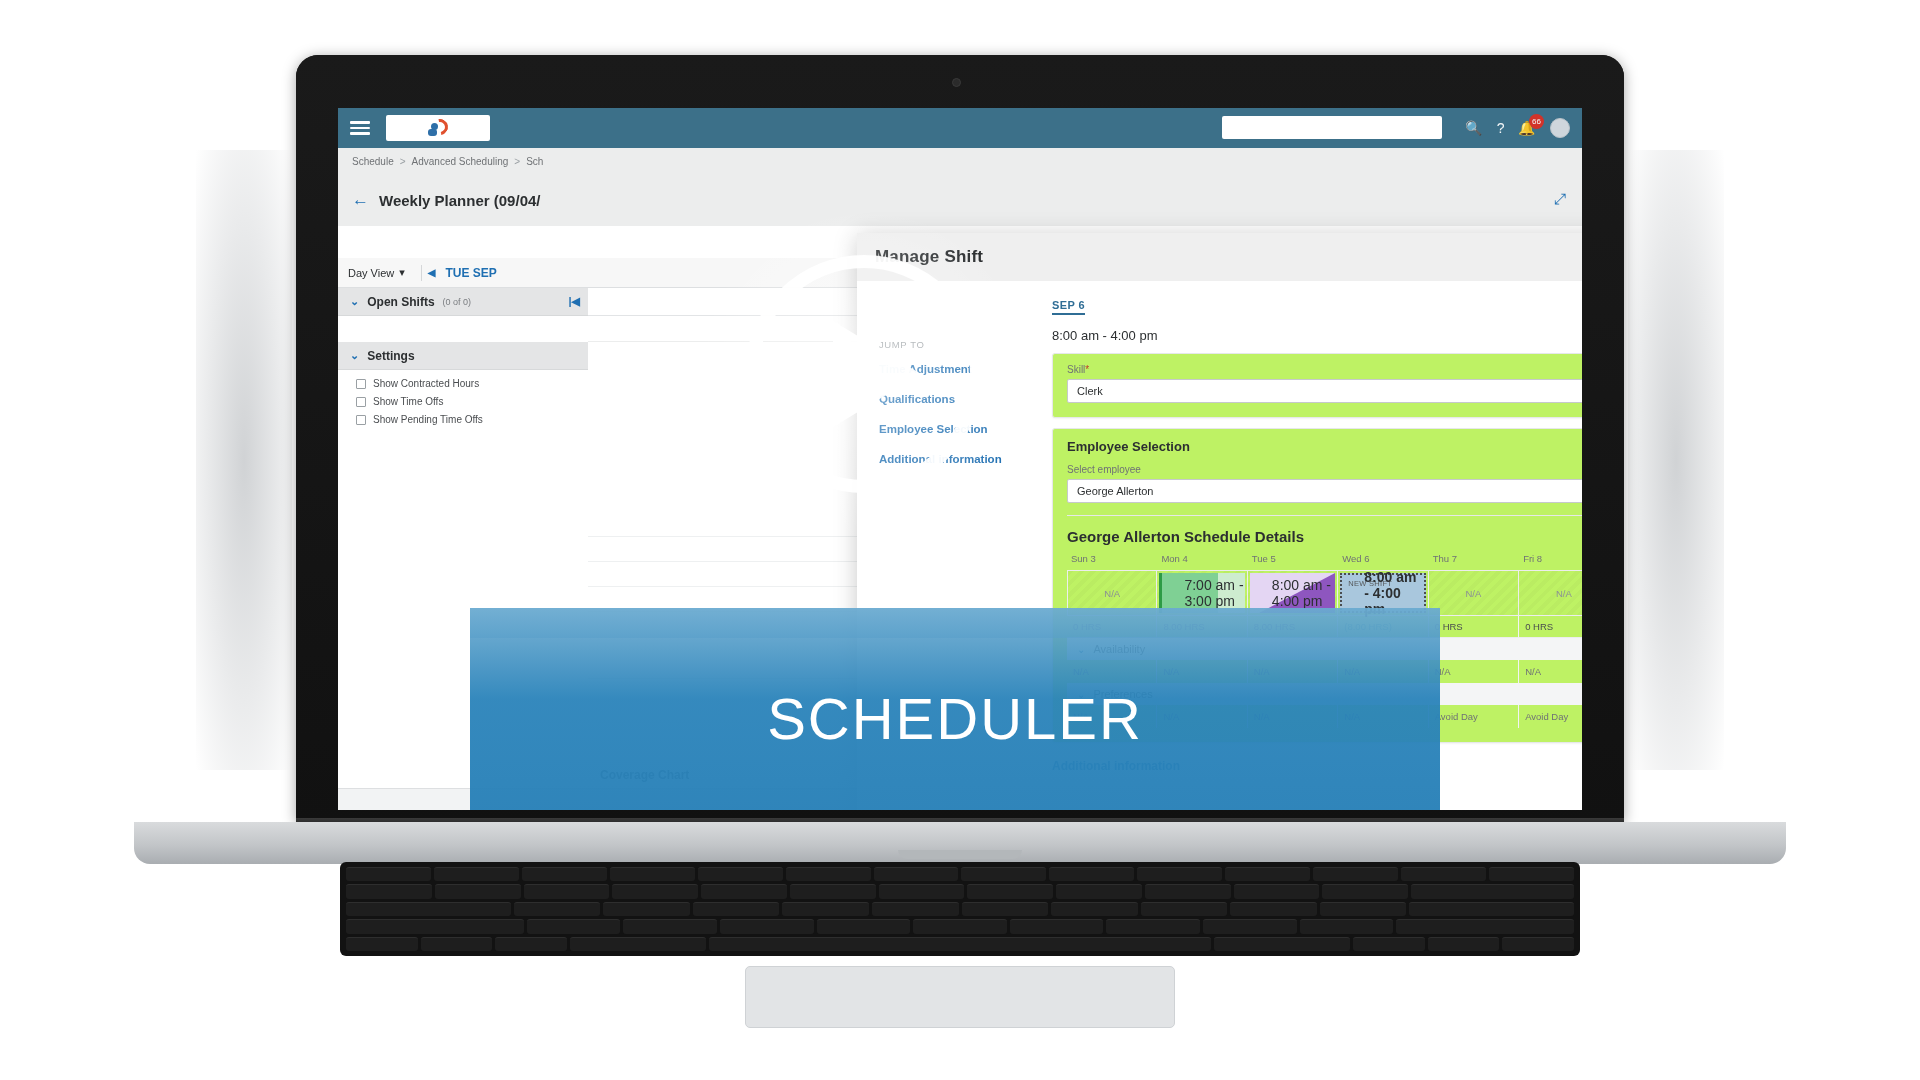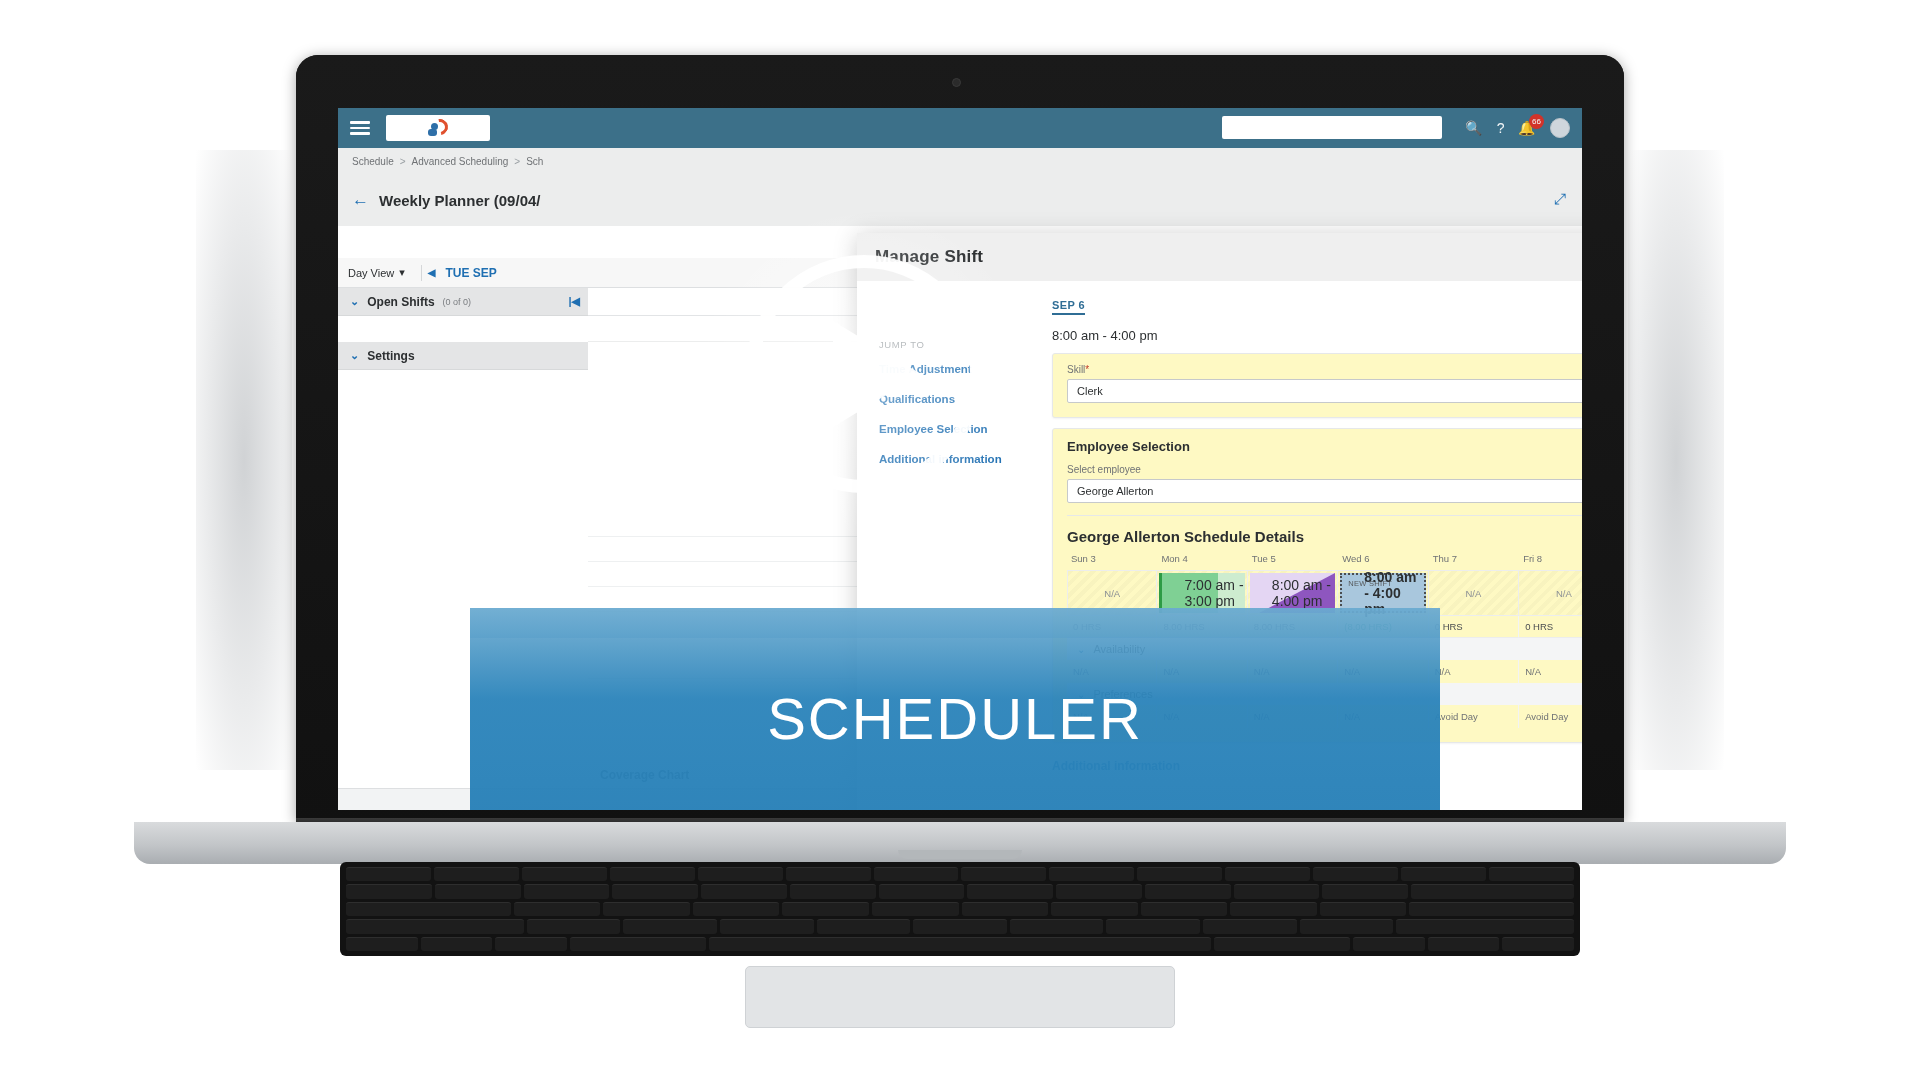--- a/index.html
+++ b/index.html
@@ -198,21 +198,21 @@
   .modal-main { flex:1; padding: 14px 22px 0 0; position:relative; }
   .shift-date {
     font-size:11px; font-weight:bold; color:#2f6d95; letter-spacing:.4px;
     border-bottom:2px solid #2f6d95; display:inline-block; padding-bottom:2px;
   }
   .shift-time-row { display:flex; align-items:center; margin-top:13px; }
   .shift-time { font-size:13px; color:#2c2f31; }
 
   .card {
     margin-top:10px; border:1px solid #e6e8e9; border-radius:3px;
-    background:#fef9c3; box-shadow:0 1px 2px rgba(0,0,0,.05); padding: 10px 14px 14px 14px;
+    background:#bef264; box-shadow:0 1px 2px rgba(0,0,0,.05); padding: 10px 14px 14px 14px;
   }
   .field-label { font-size:10px; color:#6f7275; margin-bottom:4px; }
   .req { color:#c0392b; }
   .input-wrap { position:relative; }
   .input-box {
     height: 24px; border:1px solid #c6c9cb; border-radius:2px; background:#fff;
     display:flex; align-items:center; padding: 0 52px 0 9px; font-size:11px; color:#2c2f31;
   }
 
   .section-title { font-size:13px; font-weight:bold; color:#2c2f31; margin-bottom:10px; }
@@ -366,20 +366,34 @@
         <div class="panel-group">
           <span class="chev">⌄</span>
           <span>Open Shifts</span>
           <span class="count">(0 of 0)</span>
           <span class="dock">|◀</span>
         </div>
         <div style="height:26px"></div>
         <div class="panel-group">
           <span class="chev">⌄</span>
           <span>Settings</span>
+        </div>
+        <div class="settings-list">
+          <label class="chk-row">
+            <span class="chk"></span>
+            <span>Show Contracted Hours</span>
+          </label>
+          <label class="chk-row">
+            <span class="chk"></span>
+            <span>Show Time Offs</span>
+          </label>
+          <label class="chk-row">
+            <span class="chk"></span>
+            <span>Show Pending Time Offs</span>
+          </label>
         </div>
       </div>
 
       <div class="grid-area">
         <div class="time-ruler">
           <span class="tick" style="left:700px">pm</span>
           <span class="tick" style="left:770px">•</span>
           <span class="tick" style="left:820px">•</span>
           <span class="tick" style="left:870px">12 am</span>
         </div>

